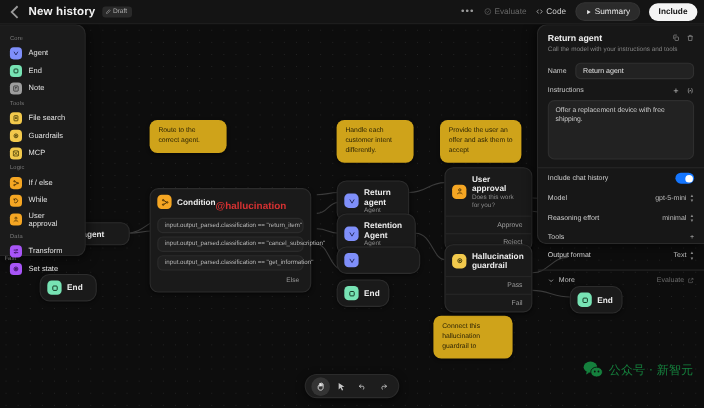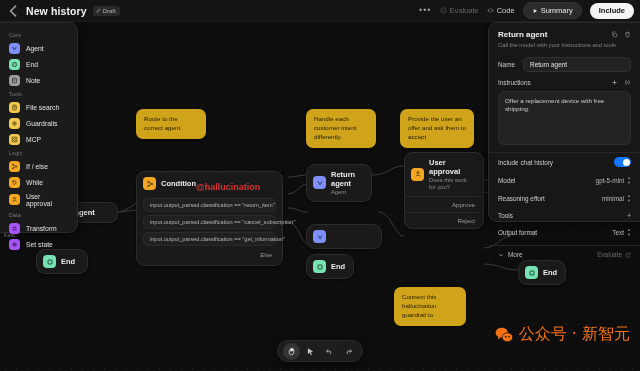--- a/index.html
+++ b/index.html
@@ -191,21 +191,21 @@
     display: flex; align-items: center; justify-content: center;
     color: #c6c6c6; cursor: pointer;
   }
   .tool.active { background: #343434; color: #fff; }
   .tool svg { width: 9px; height: 9px; }
 
   
   .watermark {
     position: absolute; right: 10px; bottom: 26px;
     display: flex; align-items: center; gap: 6px;
-    color: #f97316; font-size: 16px; z-index: 36;
+    color: #15803d; font-size: 11px; z-index: 36;
     font-family: "DejaVu Sans", sans-serif;
   }
   .watermark svg { width: 18px; height: 18px; }
 </style>
 </head>
 <body>
 
 <div id="app">
 
   <div class="topbar">
@@ -348,20 +348,35 @@
               </svg>
           </div>
           <div>
             <div class="node-title">Return agent</div>
             <div class="node-sub">Agent</div>
           </div>
         </div>
       </div>
     </div>
 
+    <div class="node" style="left:306px; top:172px;">
+      <div class="node-card" style="width:72px; border-radius:9px;">
+        <div class="node-head">
+          <div class="node-ico" style="background:#7f8ffa;">
+            <svg viewBox="0 0 24 24" fill="none" stroke="#1c2152" stroke-width="2.4">
+                <path d="M6 7 L12 17 L18 7"></path>
+              </svg>
+          </div>
+          <div>
+            <div class="node-title">Retention Agent</div>
+            <div class="node-sub">Agent</div>
+          </div>
+        </div>
+      </div>
+    </div>
 
     <div class="node" style="left:306px; top:202px;">
       <div class="node-card" style="width:76px; border-radius:9px;">
         <div class="node-head">
           <div class="node-ico" style="background:#7f8ffa;">
             <svg viewBox="0 0 24 24" fill="none" stroke="#1c2152" stroke-width="2.4">
                 <path d="M6 7 L12 17 L18 7"></path>
               </svg>
           </div>
         </div>
@@ -393,20 +408,35 @@
           <div>
             <div class="node-title">User approval</div>
             <div class="node-sub">Does this work for you?</div>
           </div>
         </div>
         <div class="node-row">Approve</div>
         <div class="node-row">Reject</div>
       </div>
     </div>
 
+    <div class="node" style="left:404px; top:200px;">
+      <div class="node-card" style="width:80px;">
+        <div class="node-head">
+          <div class="node-ico" style="background:#f2c94c;">
+            <svg viewBox="0 0 24 24" fill="none" stroke="#3a3202" stroke-width="2.4">
+                <circle cx="12" cy="12" r="5.5"></circle>
+                <circle cx="12" cy="12" r="1.6" fill="#3a3202"></circle>
+              </svg>
+          </div>
+          <div class="node-title">Hallucination guardrail</div>
+        </div>
+        <div class="node-row">Pass</div>
+        <div class="node-row">Fail</div>
+      </div>
+    </div>
 
 
     <div class="node" style="left:518px; top:238px;">
       <div class="node-card" style="width:48px; border-radius:9px;">
         <div class="node-head">
           <div class="node-ico" style="background:#77e3b4;">
             <svg viewBox="0 0 24 24" fill="none" stroke="#12321f" stroke-width="2.6">
                 <rect x="6" y="6" width="12" height="12" rx="2.5"></rect>
               </svg>
           </div>

